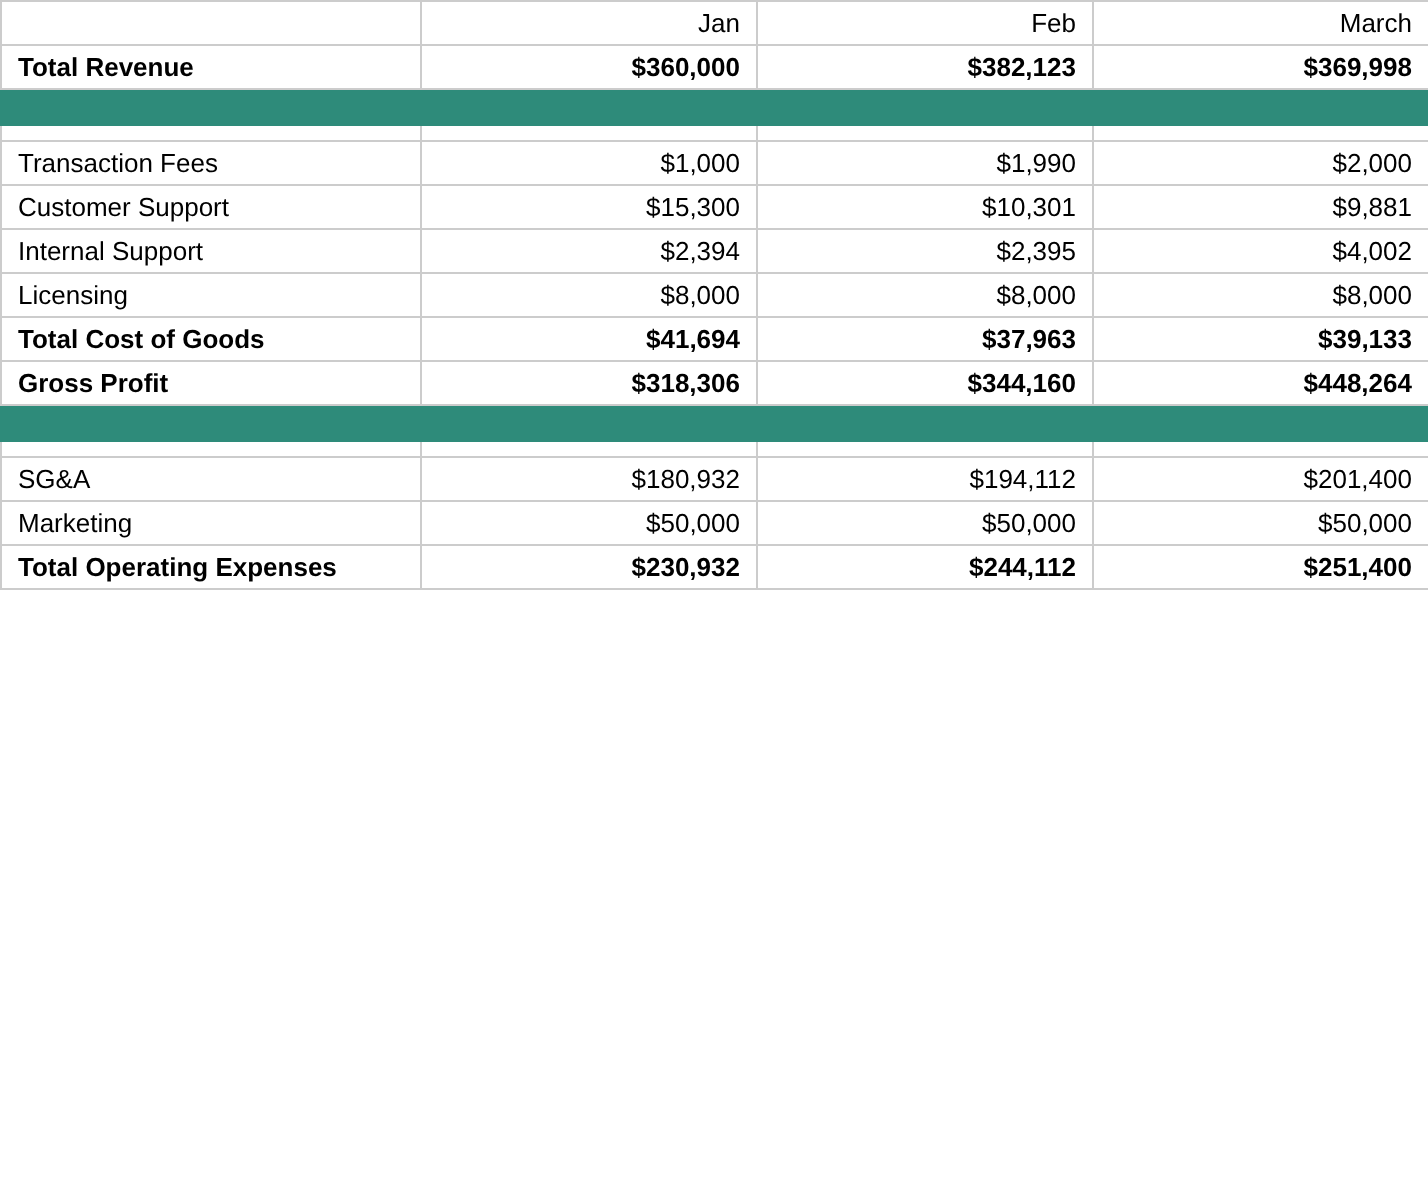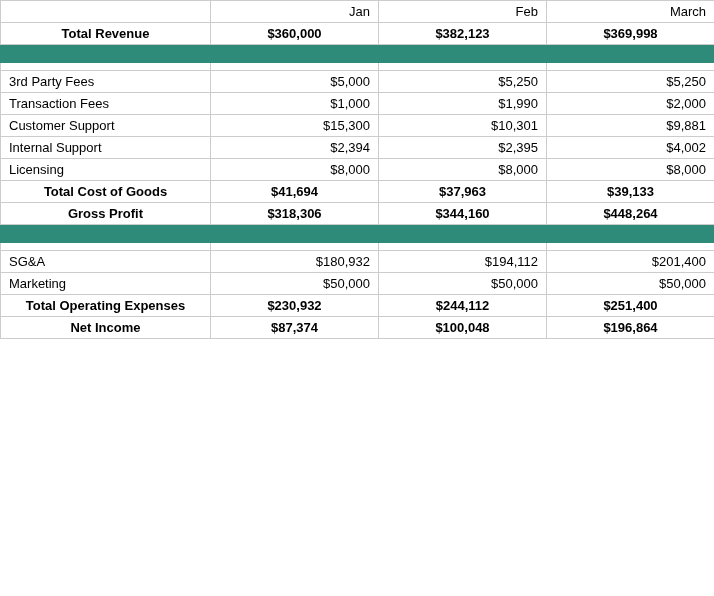--- a/index.html
+++ b/index.html
@@ -50,21 +50,20 @@
       text-align: left;
       border-right: 1px solid #ccc;
     }
 
     td.value {
       text-align: right;
     }
 
     .bold td {
       font-weight: bold;
-      text-align: center;
     }
 
     .teal-row td {
       background-color: #2e8b7a;
       border-color: #2e8b7a;
       height: 18px;
       padding: 0;
     }
 
     .empty-row td {
@@ -112,26 +111,20 @@
         <td></td>
         <td></td>
         <td></td>
         <td></td>
       </tr>
       <tr class="empty-row">
         <td></td>
         <td></td>
         <td></td>
         <td></td>
-      </tr>
-      <tr class="normal-row">
-        <td class="label">3rd Party Fees</td>
-        <td class="value">$5,000</td>
-        <td class="value">$5,250</td>
-        <td class="value">$5,250</td>
       </tr>
       <tr class="normal-row">
         <td class="label">Transaction Fees</td>
         <td class="value">$1,000</td>
         <td class="value">$1,990</td>
         <td class="value">$2,000</td>
       </tr>
       <tr class="normal-row">
         <td class="label">Customer Support</td>
         <td class="value">$15,300</td>
@@ -185,20 +178,14 @@
         <td class="value">$50,000</td>
         <td class="value">$50,000</td>
         <td class="value">$50,000</td>
       </tr>
       <tr class="bold">
         <td class="label">Total Operating Expenses</td>
         <td class="value">$230,932</td>
         <td class="value">$244,112</td>
         <td class="value">$251,400</td>
       </tr>
-      <tr class="bold">
-        <td class="label">Net Income</td>
-        <td class="value">$87,374</td>
-        <td class="value">$100,048</td>
-        <td class="value">$196,864</td>
-      </tr>
     </tbody>
 </table>
 
 </body></html>

